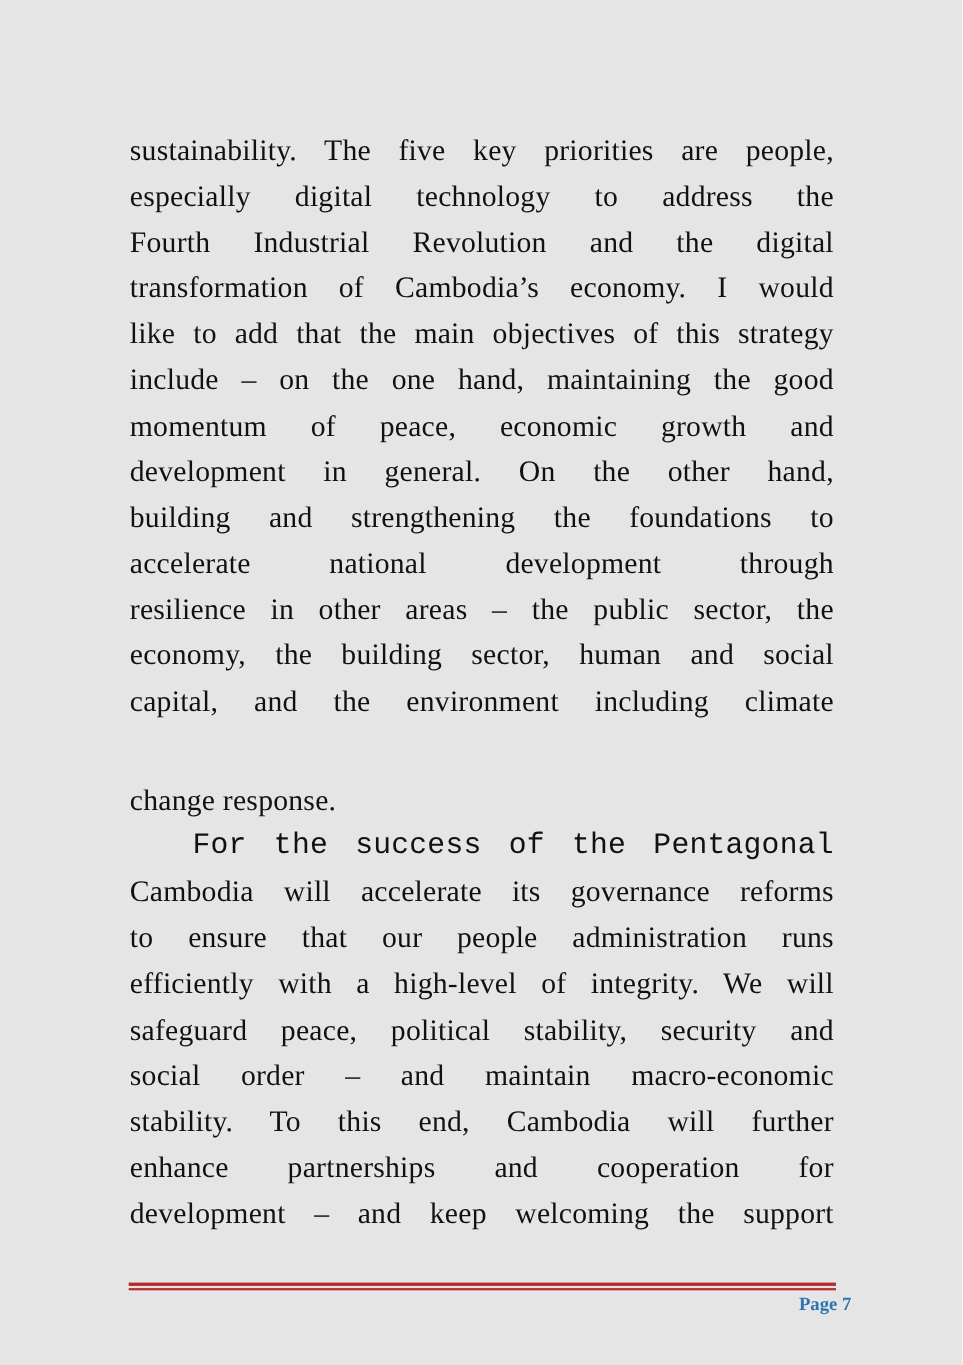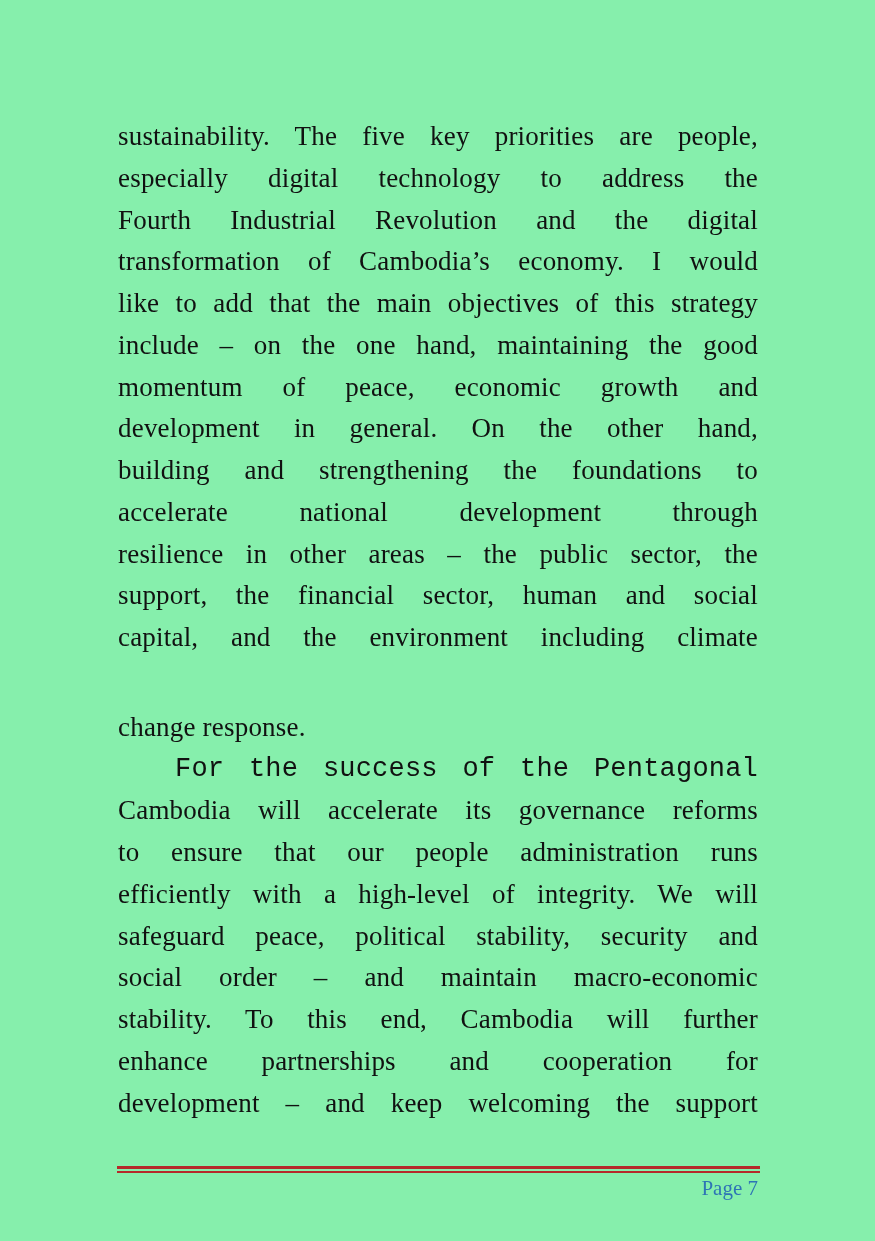--- a/index.html
+++ b/index.html
@@ -4,21 +4,21 @@
 <style>
   html, body {
     margin: 0;
     padding: 0;
     background: #ffffff;
   }
   .page {
     position: relative;
     width: 875px;
     height: 1241px;
-    background: #86efac;
+    background: #e5e5e5;
     overflow: hidden;
     font-family: "Liberation Serif", "DejaVu Serif", serif;
     color: #111111;
   }
   .content {
     position: absolute;
     left: 118px;
     top: 116px;
     width: 640px;
   }
@@ -51,23 +51,23 @@
     top: 1166px;
   }
   .footer-rule {
     height: 2px;
     border-top: 3px solid #b52a2a;
     border-bottom: 2px solid #b52a2a;
   }
   .page-number {
     position: absolute;
     top: 1176px;
-    right: 117px;
-    font-size: 21px;
-    font-weight: normal;
+    right: 101px;
+    font-size: 17px;
+    font-weight: bold;
     color: #2e74b5;
     font-family: "Liberation Serif", "DejaVu Serif", serif;
   }
 </style>
 </head>
 <body>
 
 <div class="page">
 
   <div class="content">
@@ -76,21 +76,21 @@
         <div class="line">especially digital technology to address the</div>
         <div class="line">Fourth Industrial Revolution and the digital</div>
         <div class="line">transformation of Cambodia’s economy. I would</div>
         <div class="line">like to add that the main objectives of this strategy</div>
         <div class="line">include – on the one hand, maintaining the good</div>
         <div class="line">momentum of peace, economic growth and</div>
         <div class="line">development in general. On the other hand,</div>
         <div class="line">building and strengthening the foundations to</div>
         <div class="line">accelerate national development through</div>
         <div class="line">resilience in other areas – the public sector, the</div>
-        <div class="line">support, the financial sector, human and social</div>
+        <div class="line">economy, the building sector, human and social</div>
         <div class="line">capital, and the environment including climate</div>
         <div class="line last">change response.</div>
       </div>
       <div class="paragraph">
         <div class="line indent">For the success of the Pentagonal Strategy,</div>
         <div class="line">Cambodia will accelerate its governance reforms</div>
         <div class="line">to ensure that our people administration runs</div>
         <div class="line">efficiently with a high-level of integrity. We will</div>
         <div class="line">safeguard peace, political stability, security and</div>
         <div class="line">social order – and maintain macro-economic</div>

